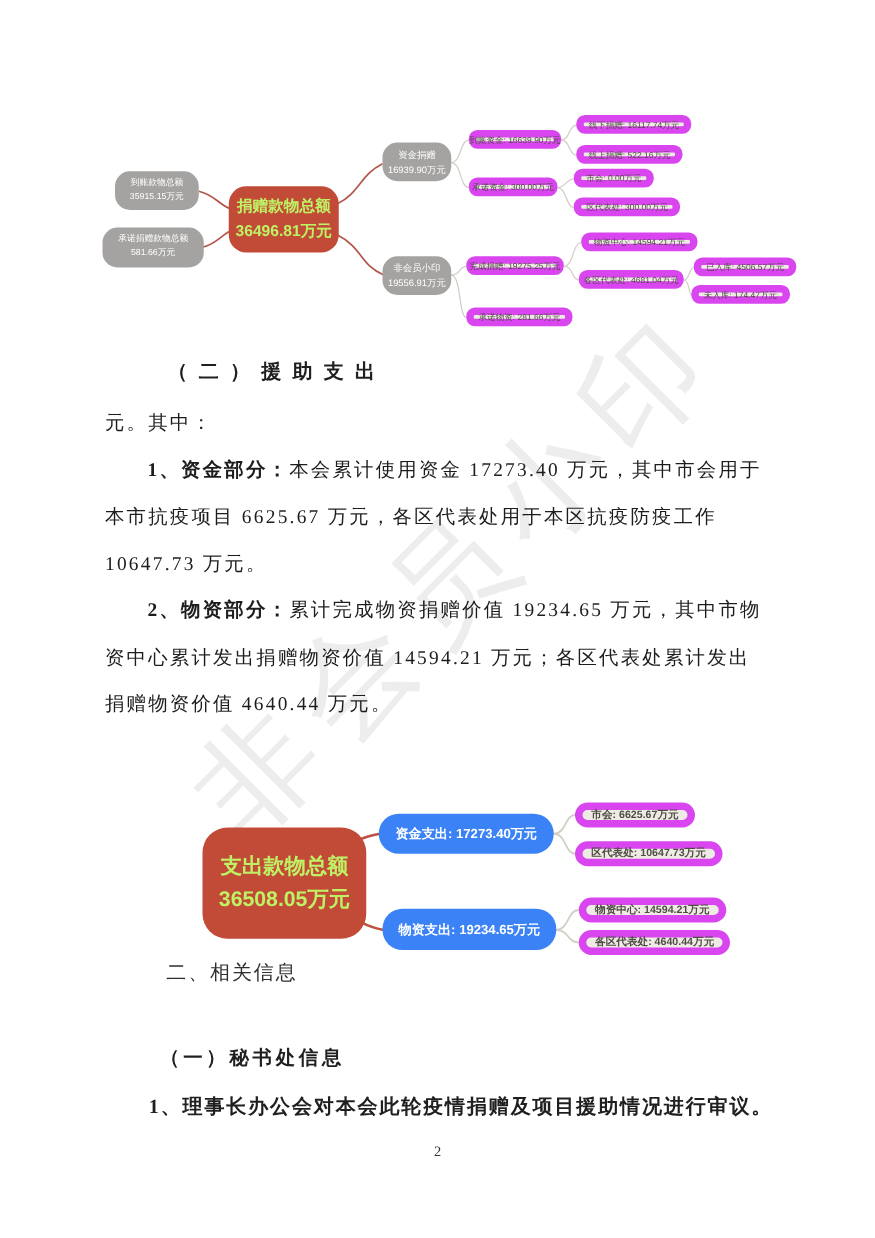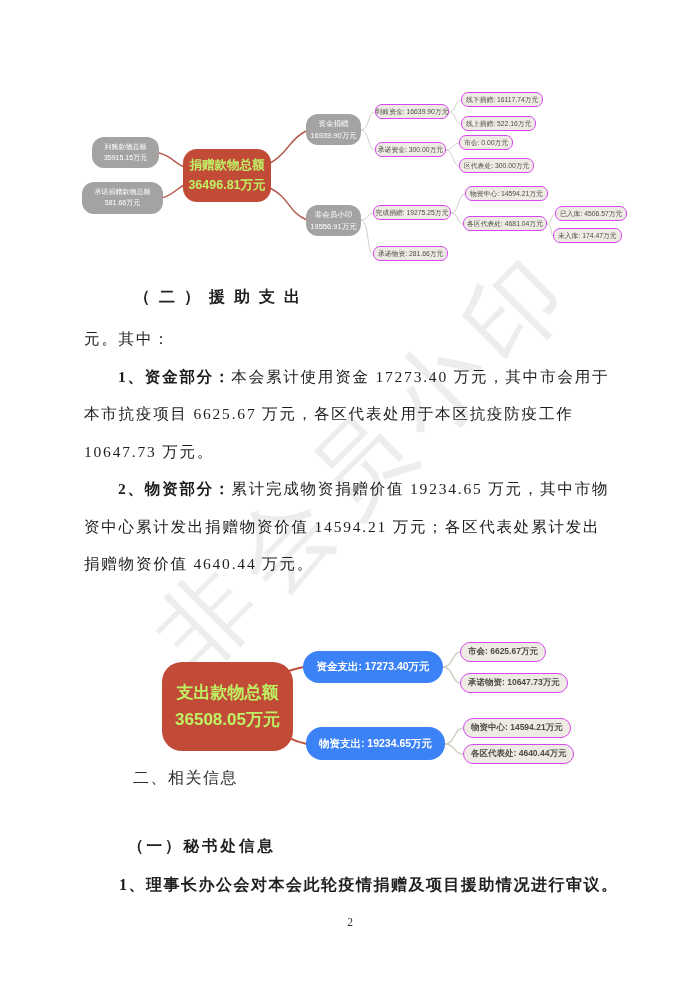--- a/index.html
+++ b/index.html
@@ -11,21 +11,21 @@
     transform:rotate(-45deg);font-family:"Liberation Sans",sans-serif;z-index:0;user-select:none;}
   
   #wires{position:absolute;left:0;top:0;z-index:1;}
   
   .gnode,.rnode,.bnode,.pill{position:absolute;z-index:2;box-sizing:border-box;
     display:flex;flex-direction:column;align-items:center;justify-content:center;
     font-family:"Liberation Sans",sans-serif;text-align:center;white-space:nowrap;}
   .gnode{background:#a4a3a1;color:#fff;border-radius:12px;line-height:1.55;}
   .rnode{background:#c24b38;color:#bef264;border-radius:14px;font-weight:bold;line-height:1.55;}
   .bnode{background:#3b82f6;color:#fff;border-radius:16px;font-weight:bold;flex-direction:row;}
-  .pill{background:#edebe4;border:1px solid #d946ef;color:#4f4c44;flex-direction:row;}
+  .pill{background:#edebe4;border:6px solid #d946ef;color:#4f4c44;flex-direction:row;}
   .pill.t{height:15px;font-size:6.8px;border-radius:7px;padding:0 4px;}
   .pill.b{height:20px;font-size:8.5px;border-radius:10px;padding:0 7px;font-weight:bold;}
   
   .h-kai{position:absolute;z-index:2;font-weight:bold;}
   #doc-text{position:absolute;left:84px;top:320px;width:534px;z-index:2;
     font-size:15.5px;letter-spacing:1.8px;color:#1d1d1d;}
   #doc-text .tline{height:37.5px;line-height:37.5px;white-space:nowrap;}
   #doc-text .ind{text-indent:34px;}
   .sans-head{position:absolute;z-index:2;font-family:"Liberation Sans",sans-serif;color:#2e2e2e;}
   .pagenum{position:absolute;left:0;right:0;text-align:center;z-index:2;
@@ -125,21 +125,21 @@
 
   <div>
     <div class="rnode" style="left:118px;top:662px;width:131px;height:89px;font-size:17px;border-radius:20px;margin-left:44px;">
       <span>支出款物总额</span>
       <span>36508.05万元</span>
     </div>
     <div class="bnode" style="left:303px;top:651px;width:140px;height:32px;font-size:10.5px;">资金支出: 17273.40万元</div>
     <div class="bnode" style="left:306px;top:727px;width:139px;height:33px;font-size:10.5px;">物资支出: 19234.65万元</div>
 
     <div class="pill b" style="left:460px;top:642px;">市会: 6625.67万元</div>
-    <div class="pill b" style="left:460px;top:673px;">承诺物资: 10647.73万元</div>
+    <div class="pill b" style="left:460px;top:673px;">区代表处: 10647.73万元</div>
     <div class="pill b" style="left:463px;top:718px;">物资中心: 14594.21万元</div>
     <div class="pill b" style="left:463px;top:744px;">各区代表处: 4640.44万元</div>
   </div>
 
   <div class="sans-head" style="left:133px;top:768px;font-size:16px;letter-spacing:1.5px;">二、相关信息</div>
   <div class="h-kai" style="left:128px;top:836px;font-size:15.5px;letter-spacing:3px;">（一）秘书处信息</div>
   <div class="h-kai" style="left:119px;top:875px;font-size:16px;letter-spacing:1.5px;">1、理事长办公会对本会此轮疫情捐赠及项目援助情况进行审议。</div>
 
   <div class="pagenum" style="top:916px;">2</div>
 

